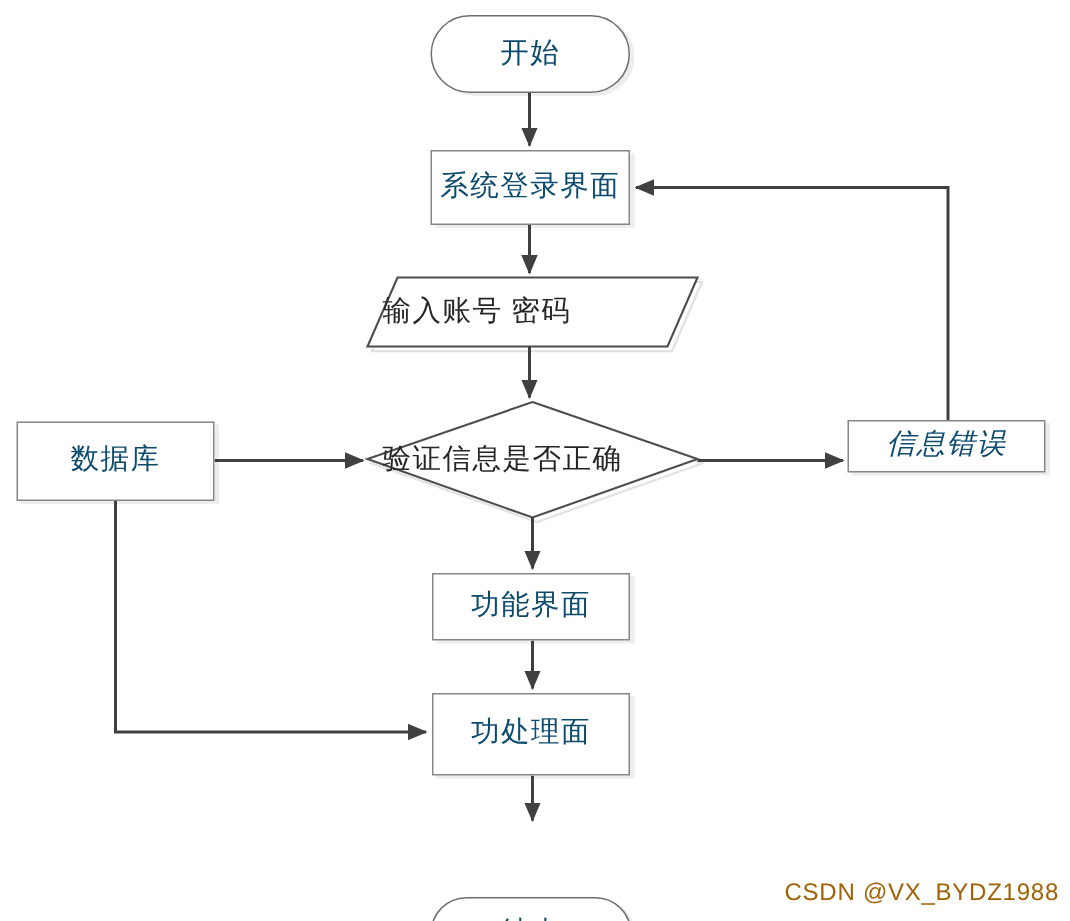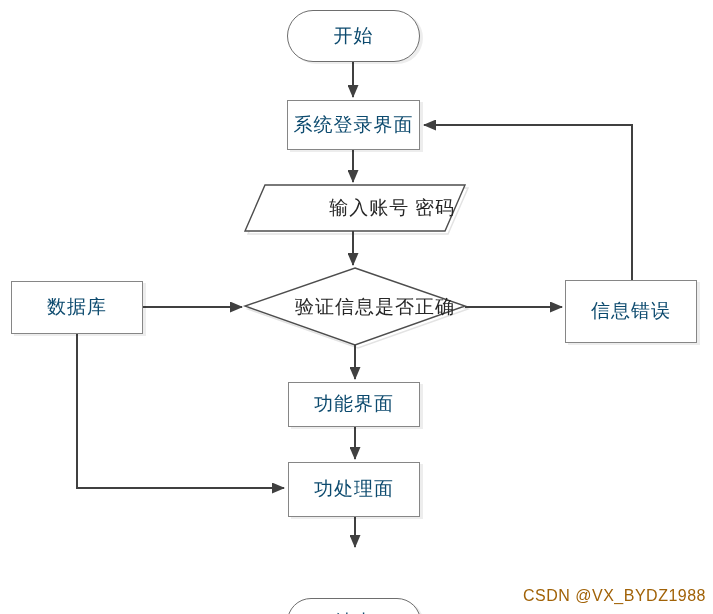--- a/index.html
+++ b/index.html
@@ -41,21 +41,21 @@
     box-shadow: 3px 2px 0 rgba(0,0,0,0.07);
   }
   .process {
     border: 1px solid #868686;
     box-shadow: 3px 2px 0 rgba(0,0,0,0.07);
   }
   .poly-label {
     position: absolute;
     display: flex;
     flex-direction: column;
-    align-items: flex-end;
+    align-items: flex-start;
     justify-content: center;
     color: #262626;
     font-size: 19px;
     letter-spacing: 1px;
     text-align: center;
     line-height: 23px;
     background: transparent;
   }
   .watermark {
     position: absolute;
@@ -111,21 +111,21 @@
   </div>
 
   <div class="poly-label" style="left:255px; top:293px; width:200px; height:27px;">
     <span>验证信息是否正确</span>
   </div>
 
   <div class="node process" style="left:11px; top:281px; width:132px; height:53px;justify-content:center;">
     <span>数据库</span>
   </div>
 
-  <div class="node process" style="left:565px; top:280px; width:132px; height:63px;">
+  <div class="node process" style="left:565px; top:280px; width:132px; height:35px;font-style:italic;">
     <span>信息错误</span>
   </div>
 
   <div class="node process" style="left:288px; top:382px; width:132px; height:45px;">
     <span>功能界面</span>
   </div>
 
   <div class="node process" style="left:288px; top:462px; width:132px; height:55px;">
     <span>功处理面</span>
   </div>

